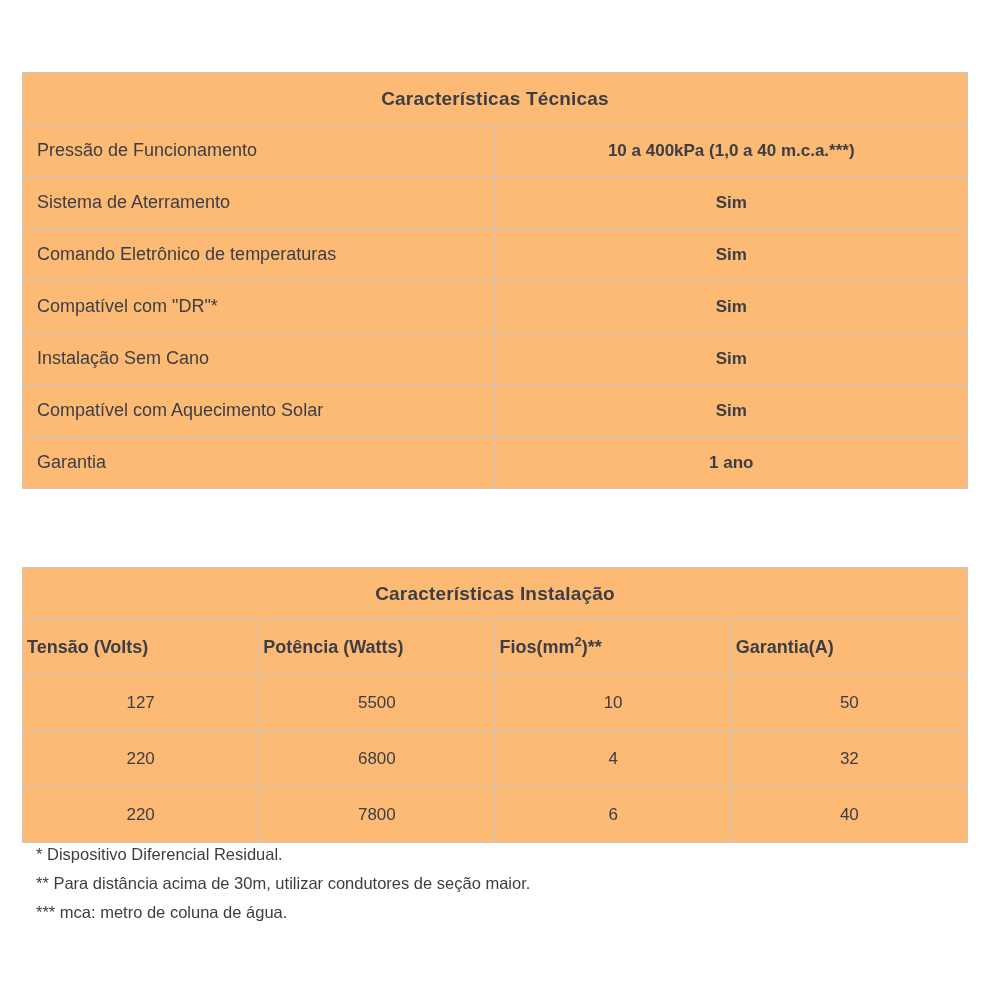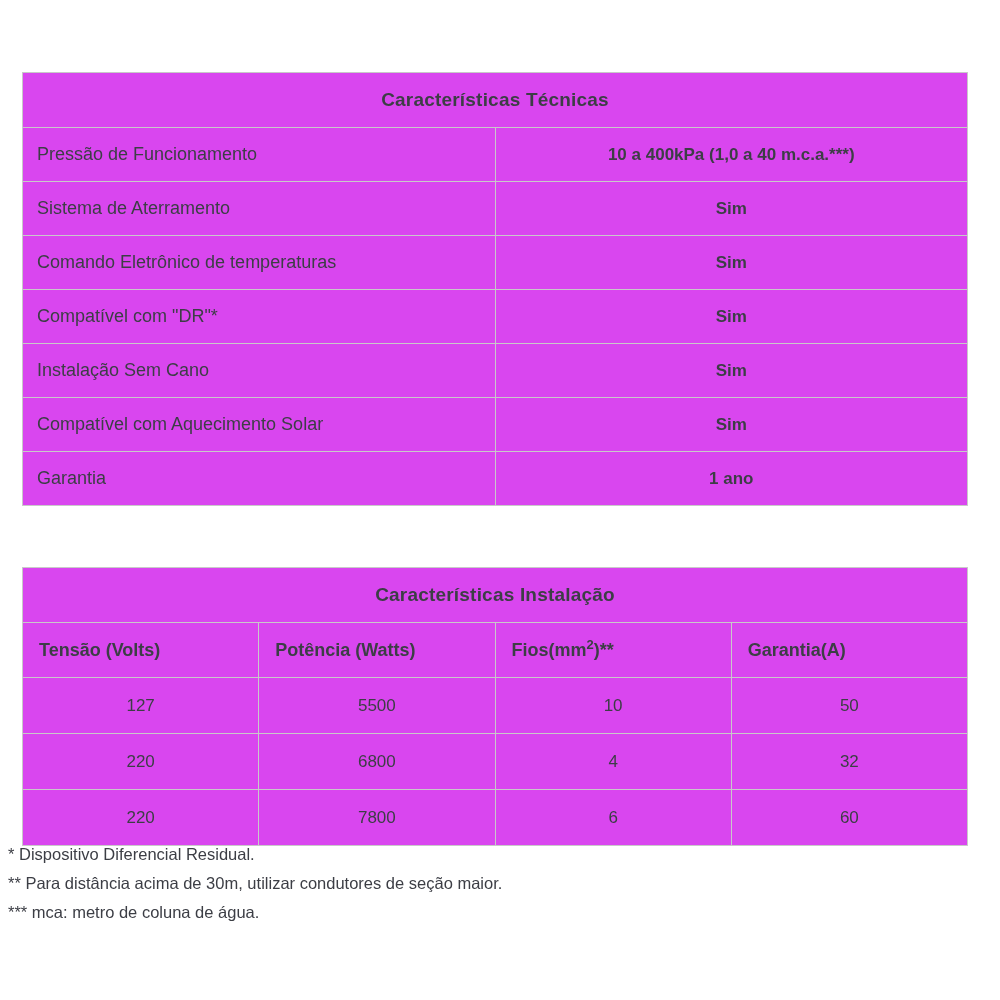--- a/index.html
+++ b/index.html
@@ -19,23 +19,23 @@
   }
   table {
     border-collapse: collapse;
     position: absolute;
     left: 22px;
     width: 946px;
     table-layout: fixed;
   }
   td, th {
     border: 1px solid #c9c9c9;
-    background: #d946ef;
+    background: #fdba74;
     color: #3c3e45;
-    padding: 16px;
+    padding: 4px;
   }
   .table-title {
     font-size: 19px;
     font-weight: bold;
     text-align: center;
     height: 52px;
     letter-spacing: 0.2px;
   }
   
   .tech { top: 72px; }
@@ -71,21 +71,21 @@
     font-size: 13px;
     line-height: 0;
   }
   .c0 { width: 26%; }
   .c1 { width: 28.5%; }
   .c2 { width: 23.5%; }
   .c3 { width: 22%; }
   
   .footnotes {
     position: absolute;
-    left: 8px;
+    left: 36px;
     top: 846px;
     font-size: 16.5px;
   }
   .footnotes p {
     margin: 0 0 12px 0;
     line-height: 17px;
   }
 </style>
 </head>
 <body>
@@ -148,21 +148,21 @@
       <tr>
         <td class="data-cell">220</td>
         <td class="data-cell">6800</td>
         <td class="data-cell">4</td>
         <td class="data-cell">32</td>
       </tr>
       <tr>
         <td class="data-cell">220</td>
         <td class="data-cell">7800</td>
         <td class="data-cell">6</td>
-        <td class="data-cell">60</td>
+        <td class="data-cell">40</td>
       </tr>
     </tbody>
   </table>
 
   <div class="footnotes">
     <p>* Dispositivo Diferencial Residual.</p>
     <p>** Para distância acima de 30m, utilizar condutores de seção maior.</p>
     <p>*** mca: metro de coluna de água.</p>
   </div>
 

